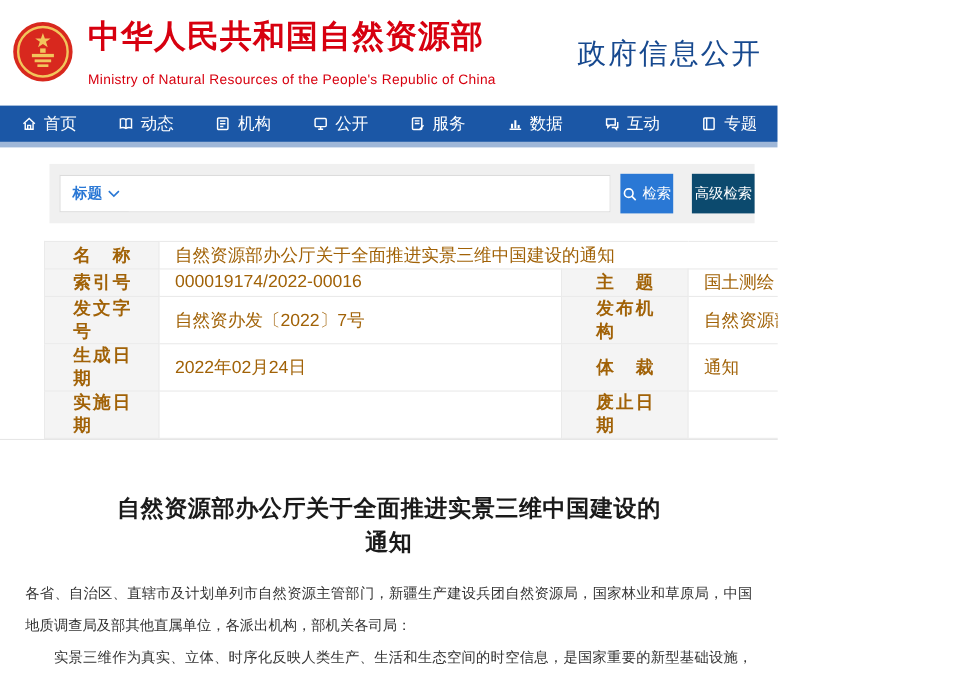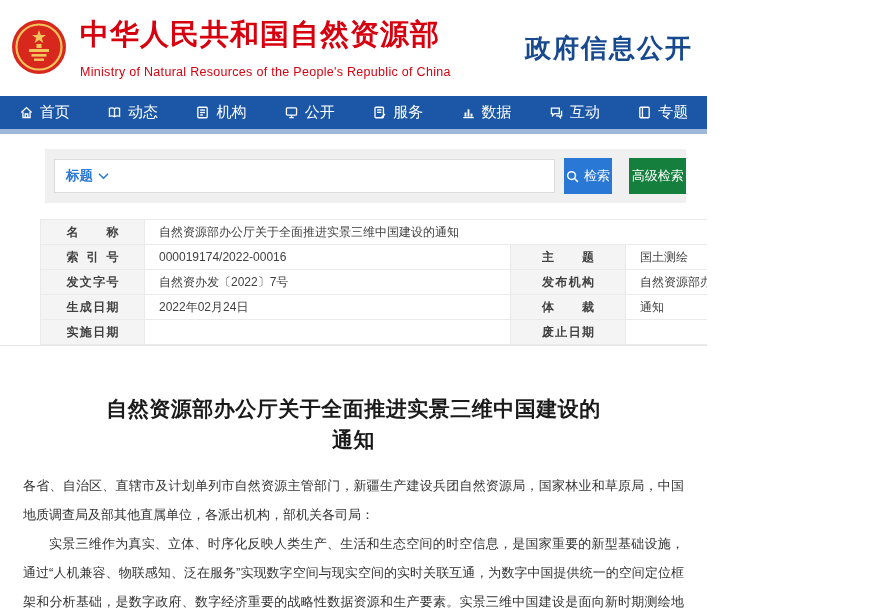--- a/index.html
+++ b/index.html
@@ -5,46 +5,46 @@
   * { margin: 0; padding: 0; box-sizing: border-box; }
   body { background: #fff; font-family: "Liberation Sans", "DejaVu Sans", sans-serif; }
   .page { width: 707px; height: 614px; overflow: hidden; background: #fff; position: relative; }
 
   
   .header { height: 96px; display: flex; align-items: center; padding: 0 14px 0 10px; background: #fff; }
   .emblem { width: 58px; height: 62px; flex: 0 0 auto; }
   .brand { margin-left: 12px; }
   .brand-title { font-size: 29px; font-weight: bold; color: #d7000f; letter-spacing: 1px; line-height: 34px; }
   .brand-sub { font-size: 12.5px; color: #d7000f; margin-top: 14px; letter-spacing: 0.3px; }
-  .header-right { margin-left: auto; font-size: 26px; font-weight: bold; color: #17498f; letter-spacing: 2px; }
+  .header-right { margin-left: auto; font-size: 26px; font-weight: normal; color: #17498f; letter-spacing: 2px; }
 
   
   .nav { height: 33px; background: #1b57a6; display: flex; }
   .nav-item { flex: 1; display: flex; align-items: center; justify-content: center; gap: 6px;
               color: #fff; font-size: 15px; cursor: pointer; }
   .nav-item svg { display: block; }
   .nav-strip { height: 5px; background: #9fb7d8; }
 
   
   .search-band { margin: 15px 21px 0 45px; height: 54px; background: #f0f0f0;
                  display: flex; align-items: center; padding-left: 9px; justify-content: center; }
   .search-box { width: 618px; height: 34px; background: #fff; border: 1px solid #dcdcdc;
                 display: flex; align-items: center; }
   .field-select { display: flex; align-items: center; gap: 5px; padding: 0 8px 0 11px;
                   color: #2a78d5; font-size: 13.5px; font-weight: bold; cursor: pointer; white-space: nowrap; }
   .search-input { flex: 1; height: 100%; border: none; outline: none; font-size: 13px; padding: 0 8px; }
   .btn { height: 36px; border: none; color: #fff; font-size: 13px; cursor: pointer;
          display: flex; align-items: center; justify-content: center; gap: 5px;
          font-family: inherit; }
   .btn-search { width: 60px; margin-left: 9px; background: #2a78d5; }
-  .btn-adv { width: 70px; margin-left: 17px; background: #15803d; }
+  .btn-adv { width: 70px; margin-left: 17px; background: #0c4a6e; }
 
   
   .meta-wrap { margin: 16px 41px 0 40px; }
-  table.meta { width: 810px; border-collapse: collapse; table-layout: fixed; font-size: 12px; color: #404040; }
+  table.meta { width: 810px; border-collapse: collapse; table-layout: fixed; font-size: 16px; color: #a16207; }
   table.meta th, table.meta td { border: 1px solid #eaeaea; height: 25px; vertical-align: middle; }
   table.meta th { background: #f4f4f4; font-weight: bold; text-align: left; }
   table.meta th .jl { display: block; width: 52px; margin: 0 auto; text-align: justify; text-align-last: justify; }
   table.meta td { padding-left: 14px; background: #fff; }
   .c-l1 { width: 104px; } .c-v1 { width: 366px; } .c-l2 { width: 115px; } .c-v2 { width: 225px; }
   .page-divider { margin-top: 0; border-top: 1px solid #e6e6e6; width: 891px; }
 
   
   .doc-title { margin: 47px auto 0; text-align: center; font-size: 21px; font-weight: bold;
                color: #1a1a1a; line-height: 31px; letter-spacing: 0.5px; }

